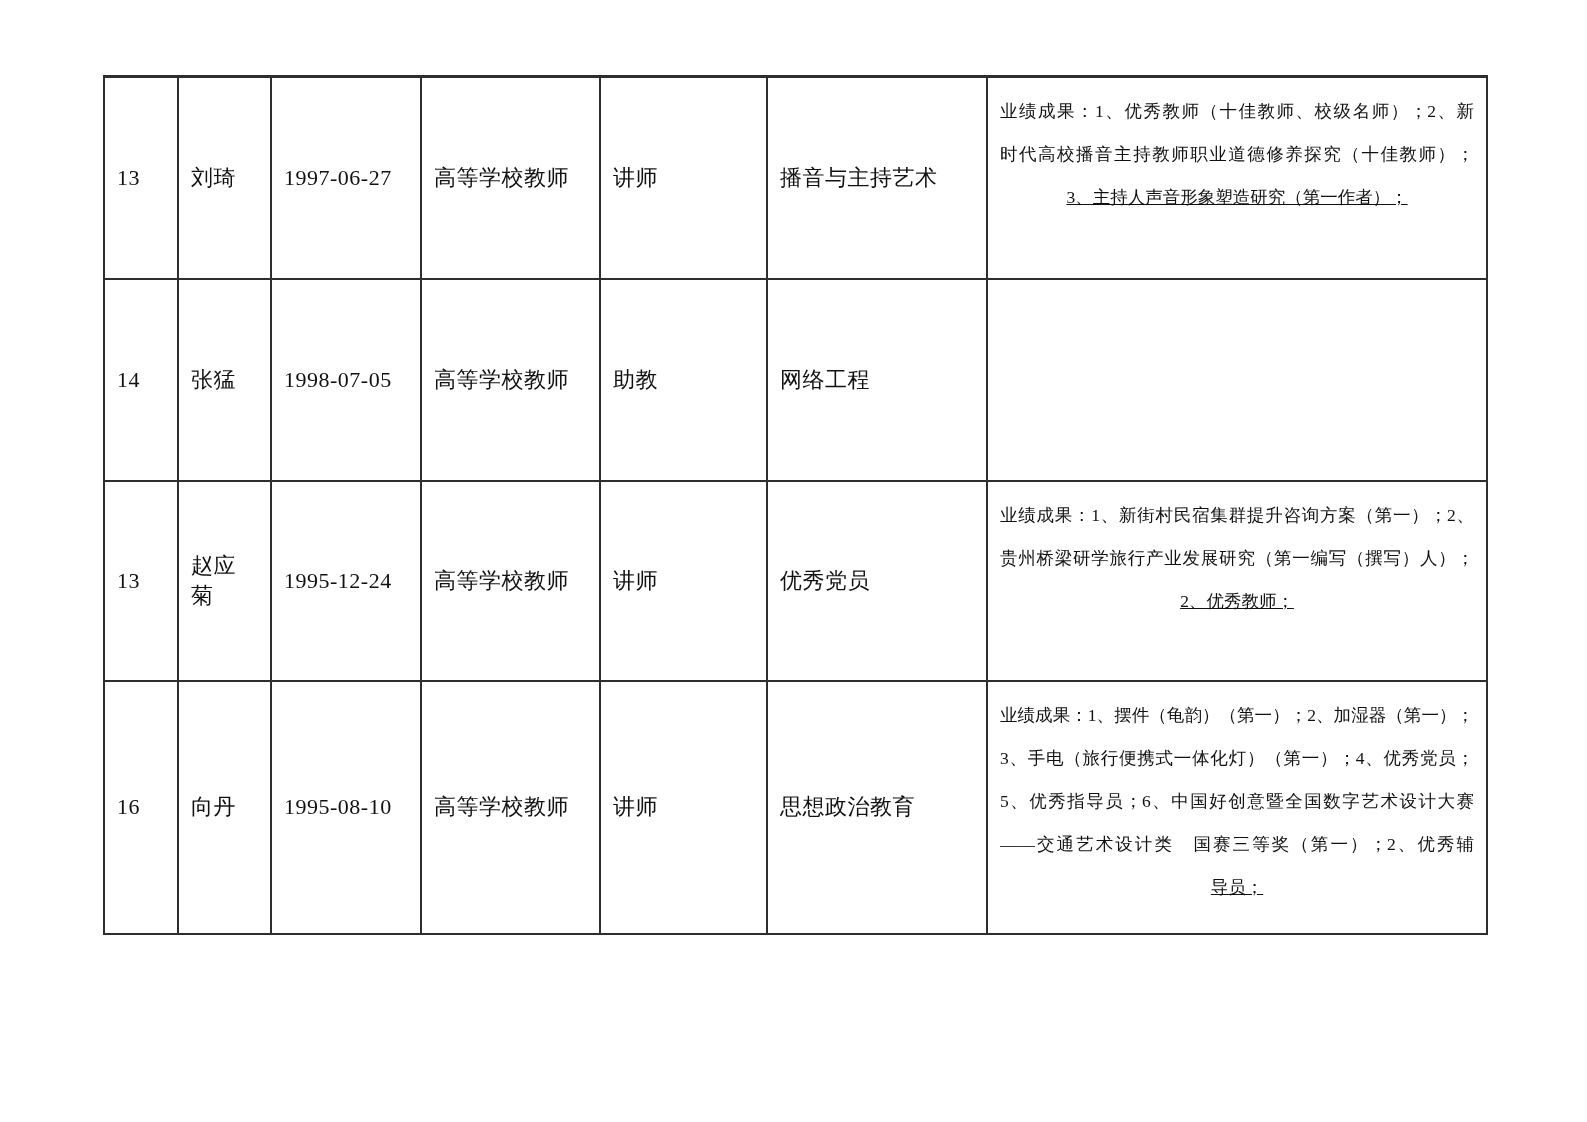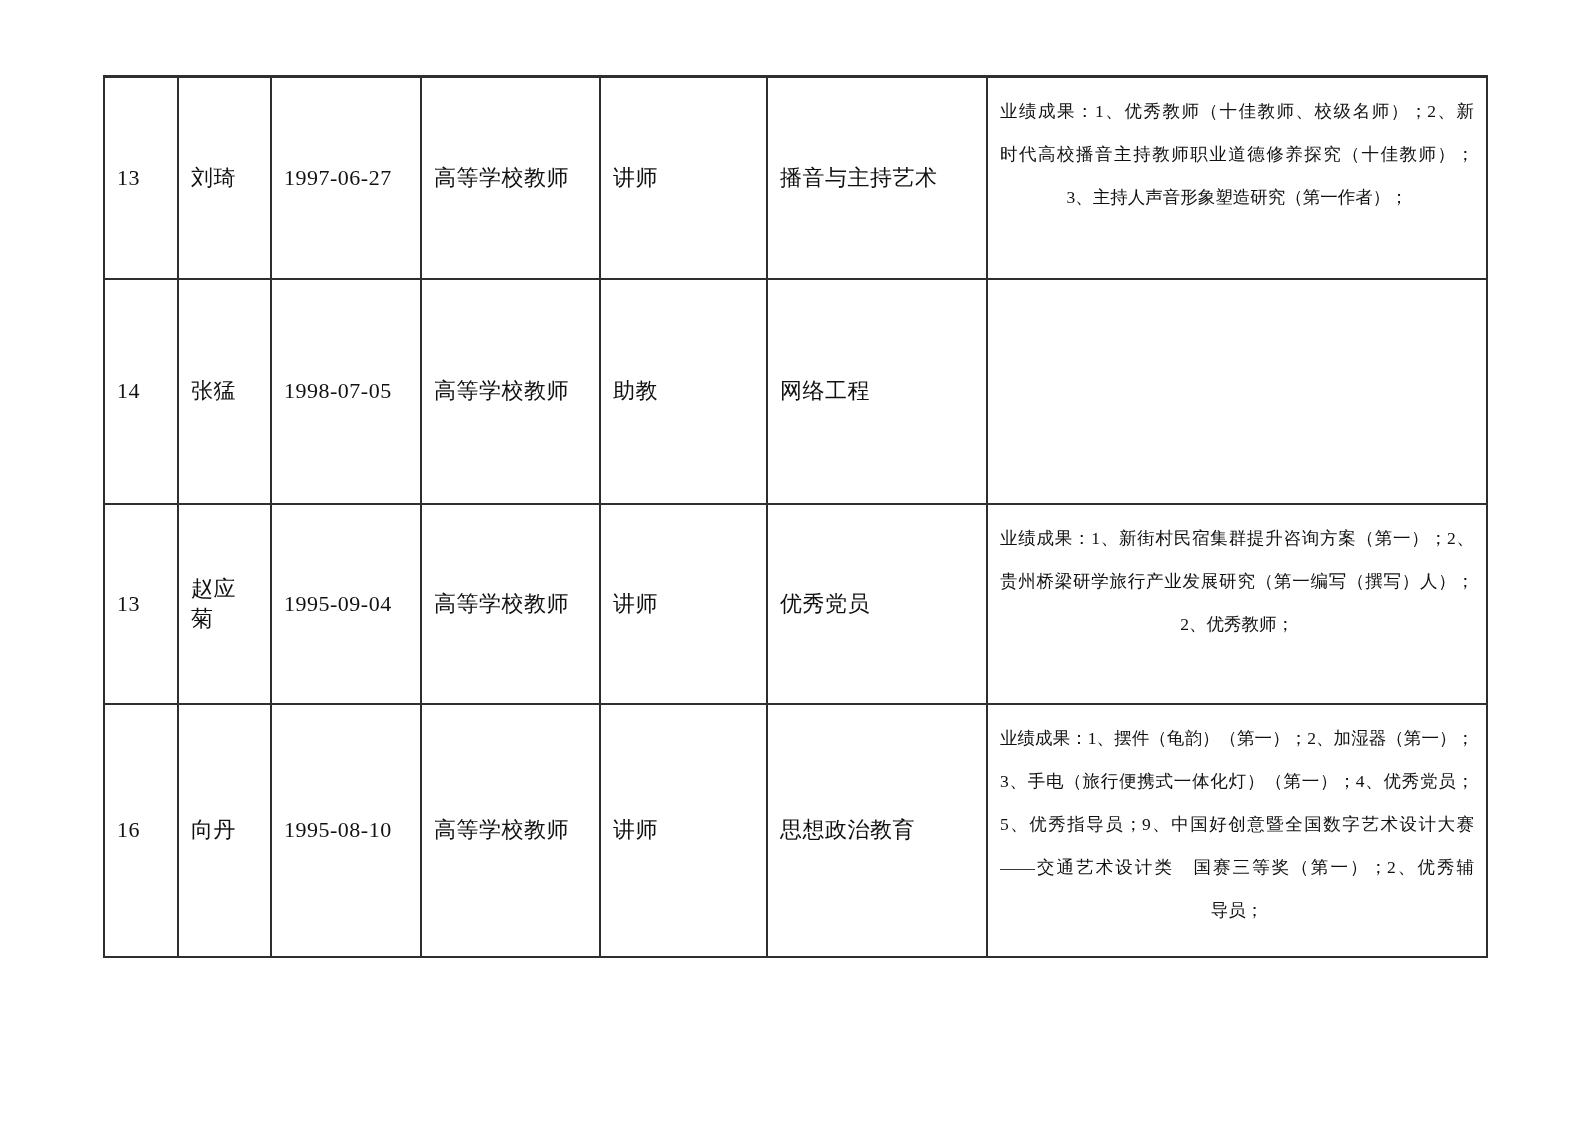--- a/index.html
+++ b/index.html
@@ -48,20 +48,21 @@
     font-size: 17.5px;
     line-height: 43px;
     height: 43px;
     overflow: hidden;
     text-align: justify;
     text-align-last: justify;
   }
   .ach-line.last {
     text-align: center;
     text-align-last: center;
+    text-decoration: underline;
   }
 </style>
 </head>
 <body>
 
 <div class="page">
   <table class="roster">
     <colgroup>
       <col style="width:74px">
       <col style="width:93px">
@@ -80,55 +81,55 @@
         <td class="c-mid">高等学校教师</td>
         <td class="c-mid">讲师</td>
         <td class="c-mid">播音与主持艺术</td>
         <td class="c-ach">
           <div class="ach-line">业绩成果：1、优秀教师（十佳教师、校级名师）；2、新</div>
           <div class="ach-line">时代高校播音主持教师职业道德修养探究（十佳教师）；</div>
           <div class="ach-line last">3、主持人声音形象塑造研究（第一作者）；</div>
         </td>
       </tr>
 
-      <tr style="height:225px">
+      <tr style="height:202px">
         <td class="c-mid">14</td>
         <td class="c-mid">张猛</td>
         <td class="c-mid">1998-07-05</td>
         <td class="c-mid">高等学校教师</td>
         <td class="c-mid">助教</td>
         <td class="c-mid">网络工程</td>
         <td class="c-ach"></td>
       </tr>
 
       <tr style="height:200px">
         <td class="c-mid">13</td>
         <td class="c-mid">赵应菊</td>
-        <td class="c-mid">1995-09-04</td>
+        <td class="c-mid">1995-12-24</td>
         <td class="c-mid">高等学校教师</td>
         <td class="c-mid">讲师</td>
         <td class="c-mid">优秀党员</td>
         <td class="c-ach">
           <div class="ach-line">业绩成果：1、新街村民宿集群提升咨询方案（第一）；2、</div>
           <div class="ach-line">贵州桥梁研学旅行产业发展研究（第一编写（撰写）人）；</div>
           <div class="ach-line last">2、优秀教师；</div>
         </td>
       </tr>
 
       <tr style="height:253px">
         <td class="c-mid">16</td>
         <td class="c-mid">向丹</td>
         <td class="c-mid">1995-08-10</td>
         <td class="c-mid">高等学校教师</td>
         <td class="c-mid">讲师</td>
         <td class="c-mid">思想政治教育</td>
         <td class="c-ach">
           <div class="ach-line">业绩成果：1、摆件（龟韵）（第一）；2、加湿器（第一）；</div>
           <div class="ach-line">3、手电（旅行便携式一体化灯）（第一）；4、优秀党员；</div>
-          <div class="ach-line">5、优秀指导员；9、中国好创意暨全国数字艺术设计大赛</div>
+          <div class="ach-line">5、优秀指导员；6、中国好创意暨全国数字艺术设计大赛</div>
           <div class="ach-line">——交通艺术设计类　国赛三等奖（第一）；2、优秀辅</div>
           <div class="ach-line last">导员；</div>
         </td>
       </tr>
 
     </tbody>
   </table>
 </div>
 
 </body></html>

